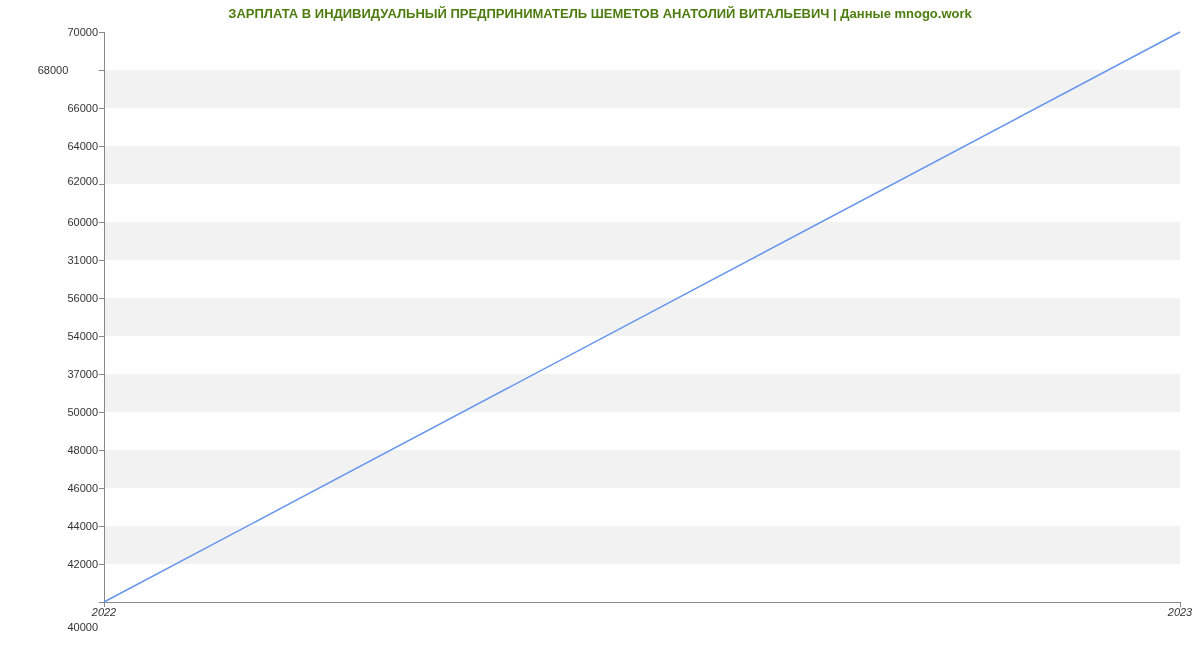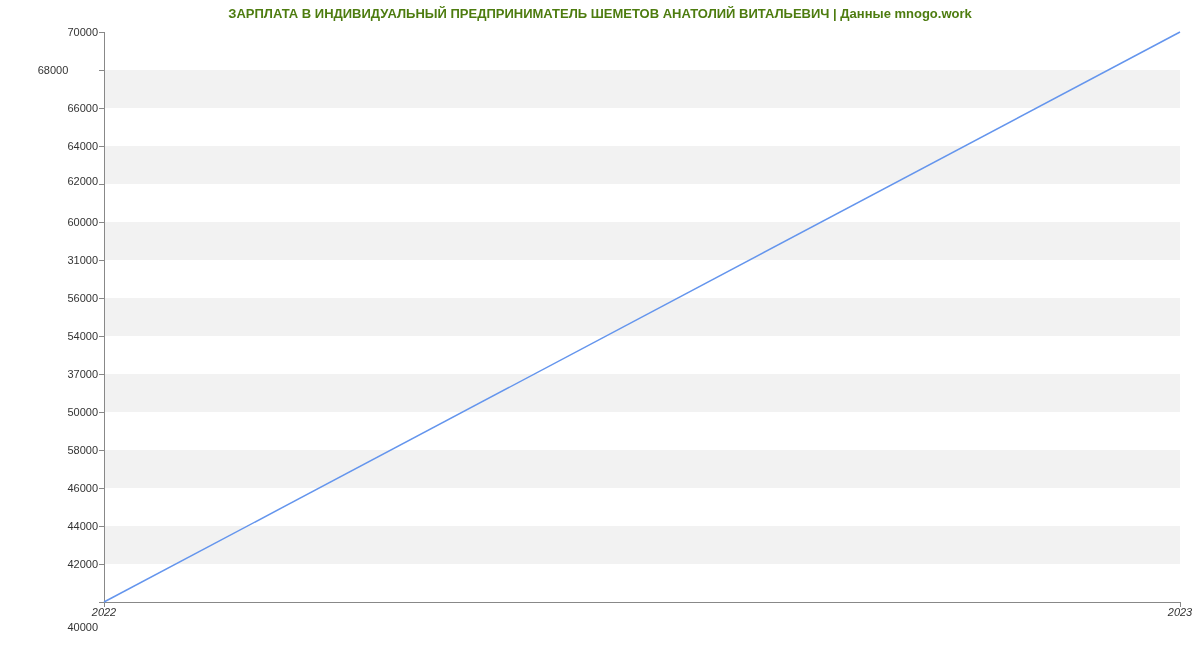--- a/index.html
+++ b/index.html
@@ -97,21 +97,21 @@
           <path d="M0 570 L1076 0" class="series" stroke="#6495ed"></path>
         </g>
     </svg>
   </div>
 
   <div id="ytick-labels">
       <div class="ytick-label" style="top: 627px;">40000</div>
       <div class="ytick-label" style="top: 564px;">42000</div>
       <div class="ytick-label" style="top: 526px;">44000</div>
       <div class="ytick-label" style="top: 488px;">46000</div>
-      <div class="ytick-label" style="top: 450px;">58000</div>
+      <div class="ytick-label" style="top: 450px;">48000</div>
       <div class="ytick-label" style="top: 412px;">50000</div>
       <div class="ytick-label" style="top: 374px;">37000</div>
       <div class="ytick-label" style="top: 336px;">54000</div>
       <div class="ytick-label" style="top: 298px;">56000</div>
       <div class="ytick-label" style="top: 260px;">31000</div>
       <div class="ytick-label" style="top: 222px;">60000</div>
       <div class="ytick-label" style="top: 181px;">62000</div>
       <div class="ytick-label" style="top: 146px;">64000</div>
       <div class="ytick-label" style="top: 108px;">66000</div>
       <div class="ytick-label" style="top: 70px; text-align: center;">68000</div>

